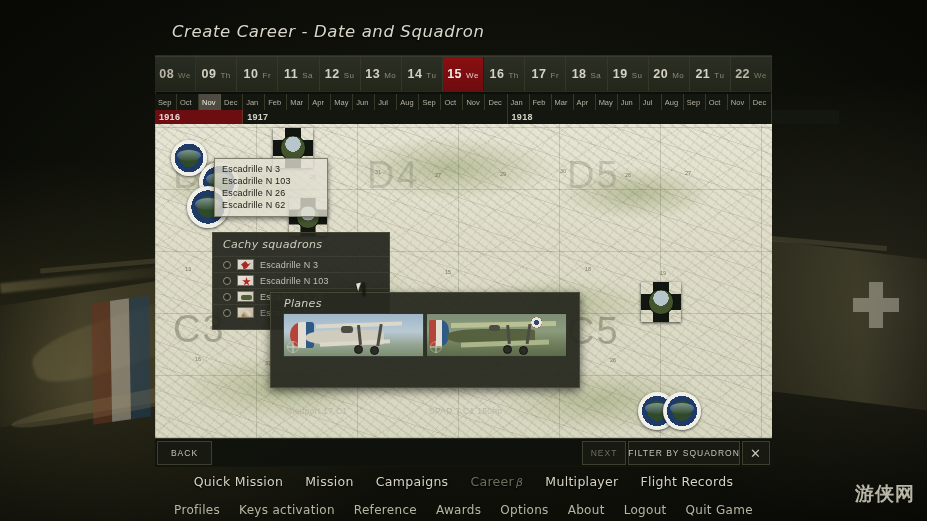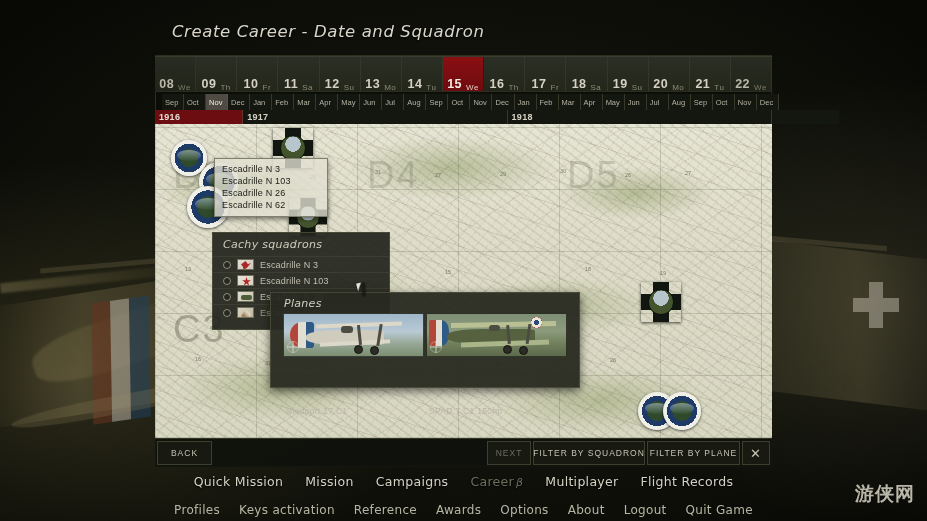--- a/index.html
+++ b/index.html
@@ -95,21 +95,21 @@
     width: 617px; height: 36px;
     display: flex;
     background: #1b1d17;
     border-top: 1px solid #3a3d2d;
     border-bottom: 1px solid #2a2c20;
     overflow: hidden;
   }
   .day {
     flex: 1 0 0;
     min-width: 0;
-    display: flex; align-items: flex-end; justify-content: center;
+    display: flex; align-items: center; justify-content: center;
     gap: 4px;
     border-right: 1px solid #34372a;
     background: linear-gradient(180deg,#2c2f25 0%, #232619 100%);
     color: #cfcdbf;
     font-size: 12.5px; font-weight: bold;
     letter-spacing: 0.5px;
     cursor: pointer;
     position: relative;
   }
   .day .dnum { font-size: 12.5px; color: #d5d2c4; }
@@ -117,21 +117,21 @@
   .day.sel {
     background: linear-gradient(180deg,#8a0f12 0%, #6d0c0f 100%);
     border-right: 1px solid #4f0a0c;
   }
   .day.sel .dnum { color: #f2ece2; }
   .day.sel .dwk  { color: #e6c9c4; }
   .day.edge { opacity: 0.85; }
 
   
   .monthstrip {
-    position: absolute; left: 162px; top: 94px;
+    position: absolute; left: 155px; top: 94px;
     width: 617px; height: 16px;
     display: flex;
     background: #141610;
     overflow: hidden;
   }
   .month {
     flex: 1 0 0; min-width: 0;
     display: flex; align-items: center;
     padding-left: 3px;
     font-size: 7.5px; color: #b4b2a2;
@@ -564,20 +564,21 @@
       <div class="yearseg" style="left: 88.1429px; width: 264.429px;">1917</div>
       <div class="yearseg" style="left: 352.571px; width: 264.429px;">1918</div>
     </div>
 
   <div class="map">
     <div class="map-noise"></div>
     <div class="map-roads"></div>
 
     <div class="grid-label" style="left:18px;top:184px;">C3</div>
     <div class="grid-label" style="left:212px;top:186px;">C4</div>
+    <div class="grid-label" style="left:412px;top:186px;">C5</div>
     <div class="grid-label" style="left:18px;top:30px;opacity:0.55;">D3</div>
     <div class="grid-label" style="left:212px;top:30px;opacity:0.55;">D4</div>
     <div class="grid-label" style="left:412px;top:30px;opacity:0.55;">D5</div>
 
     <div class="tick" style="left:40px;top:45px;">25</div>
     <div class="tick" style="left:95px;top:48px;">26</div>
     <div class="tick" style="left:155px;top:50px;">28</div>
     <div class="tick" style="left:220px;top:45px;">31</div>
     <div class="tick" style="left:280px;top:48px;">27</div>
     <div class="tick" style="left:345px;top:47px;">29</div>
@@ -698,21 +699,20 @@
     </div>
   </div>
 
   <div class="cursor"></div>
 
   <div class="btnbar">
     <div class="btn back">BACK</div>
     <div class="btn spacer"></div>
     <div class="btn next">NEXT</div>
     <div class="btn filtersq">FILTER BY SQUADRON</div>
-    <div class="btn filterpl">FILTER BY PLANE</div>
     <div class="btn close">✕</div>
   </div>
 
   <div class="mainnav">
       <div class="navitem">Quick Mission</div>
       <div class="navitem">Mission</div>
       <div class="navitem">Campaigns</div>
       <div class="navitem active">Career<span class="beta">β</span></div>
       <div class="navitem">Multiplayer</div>
       <div class="navitem">Flight Records</div>

